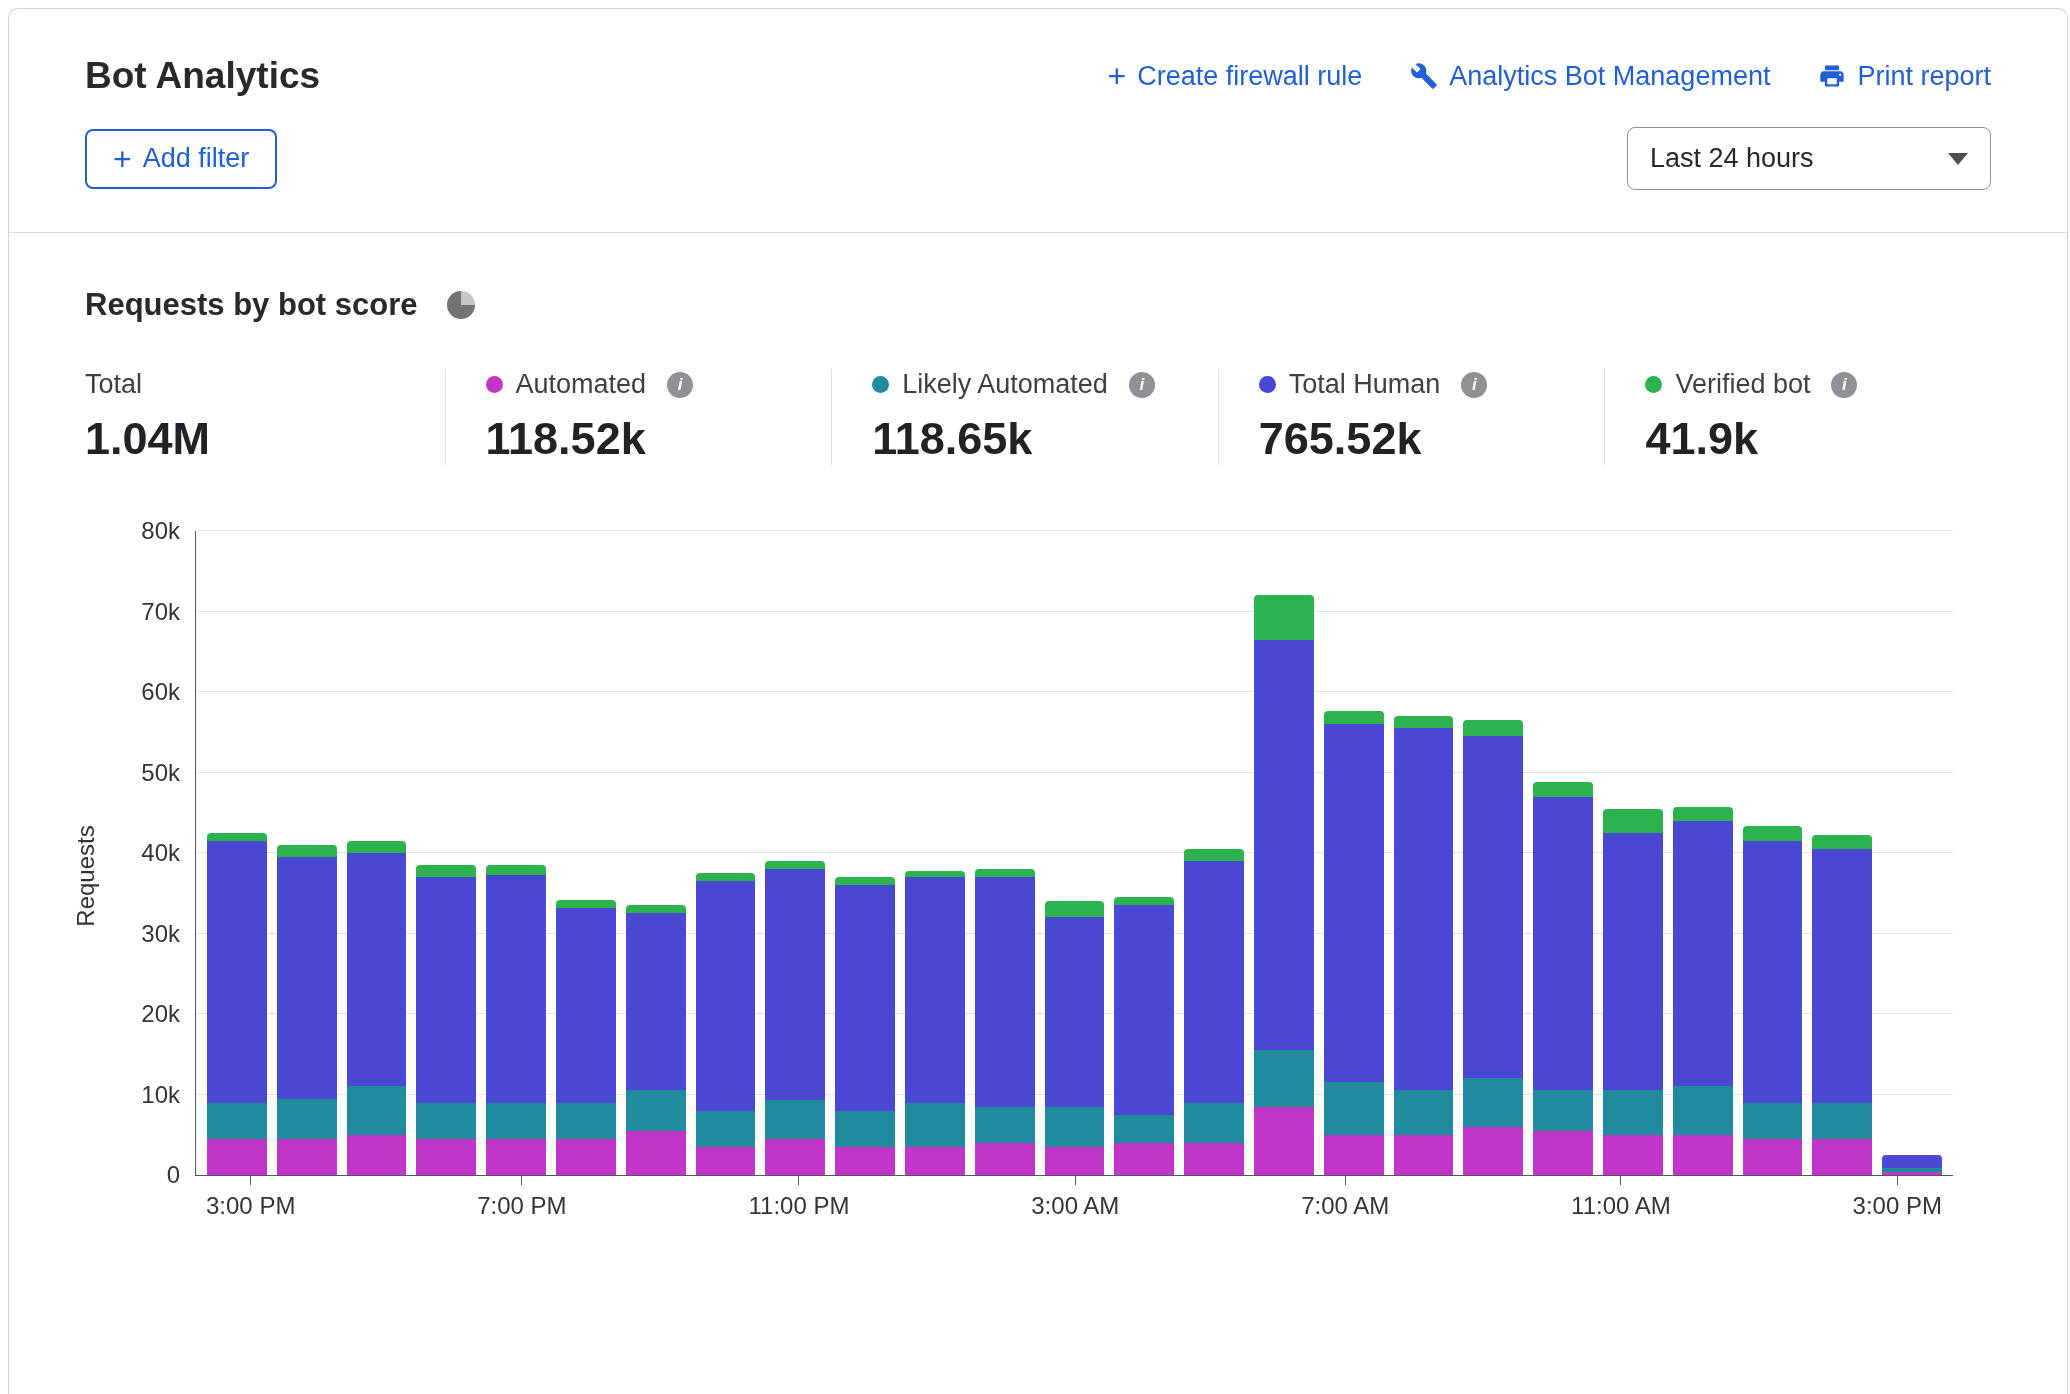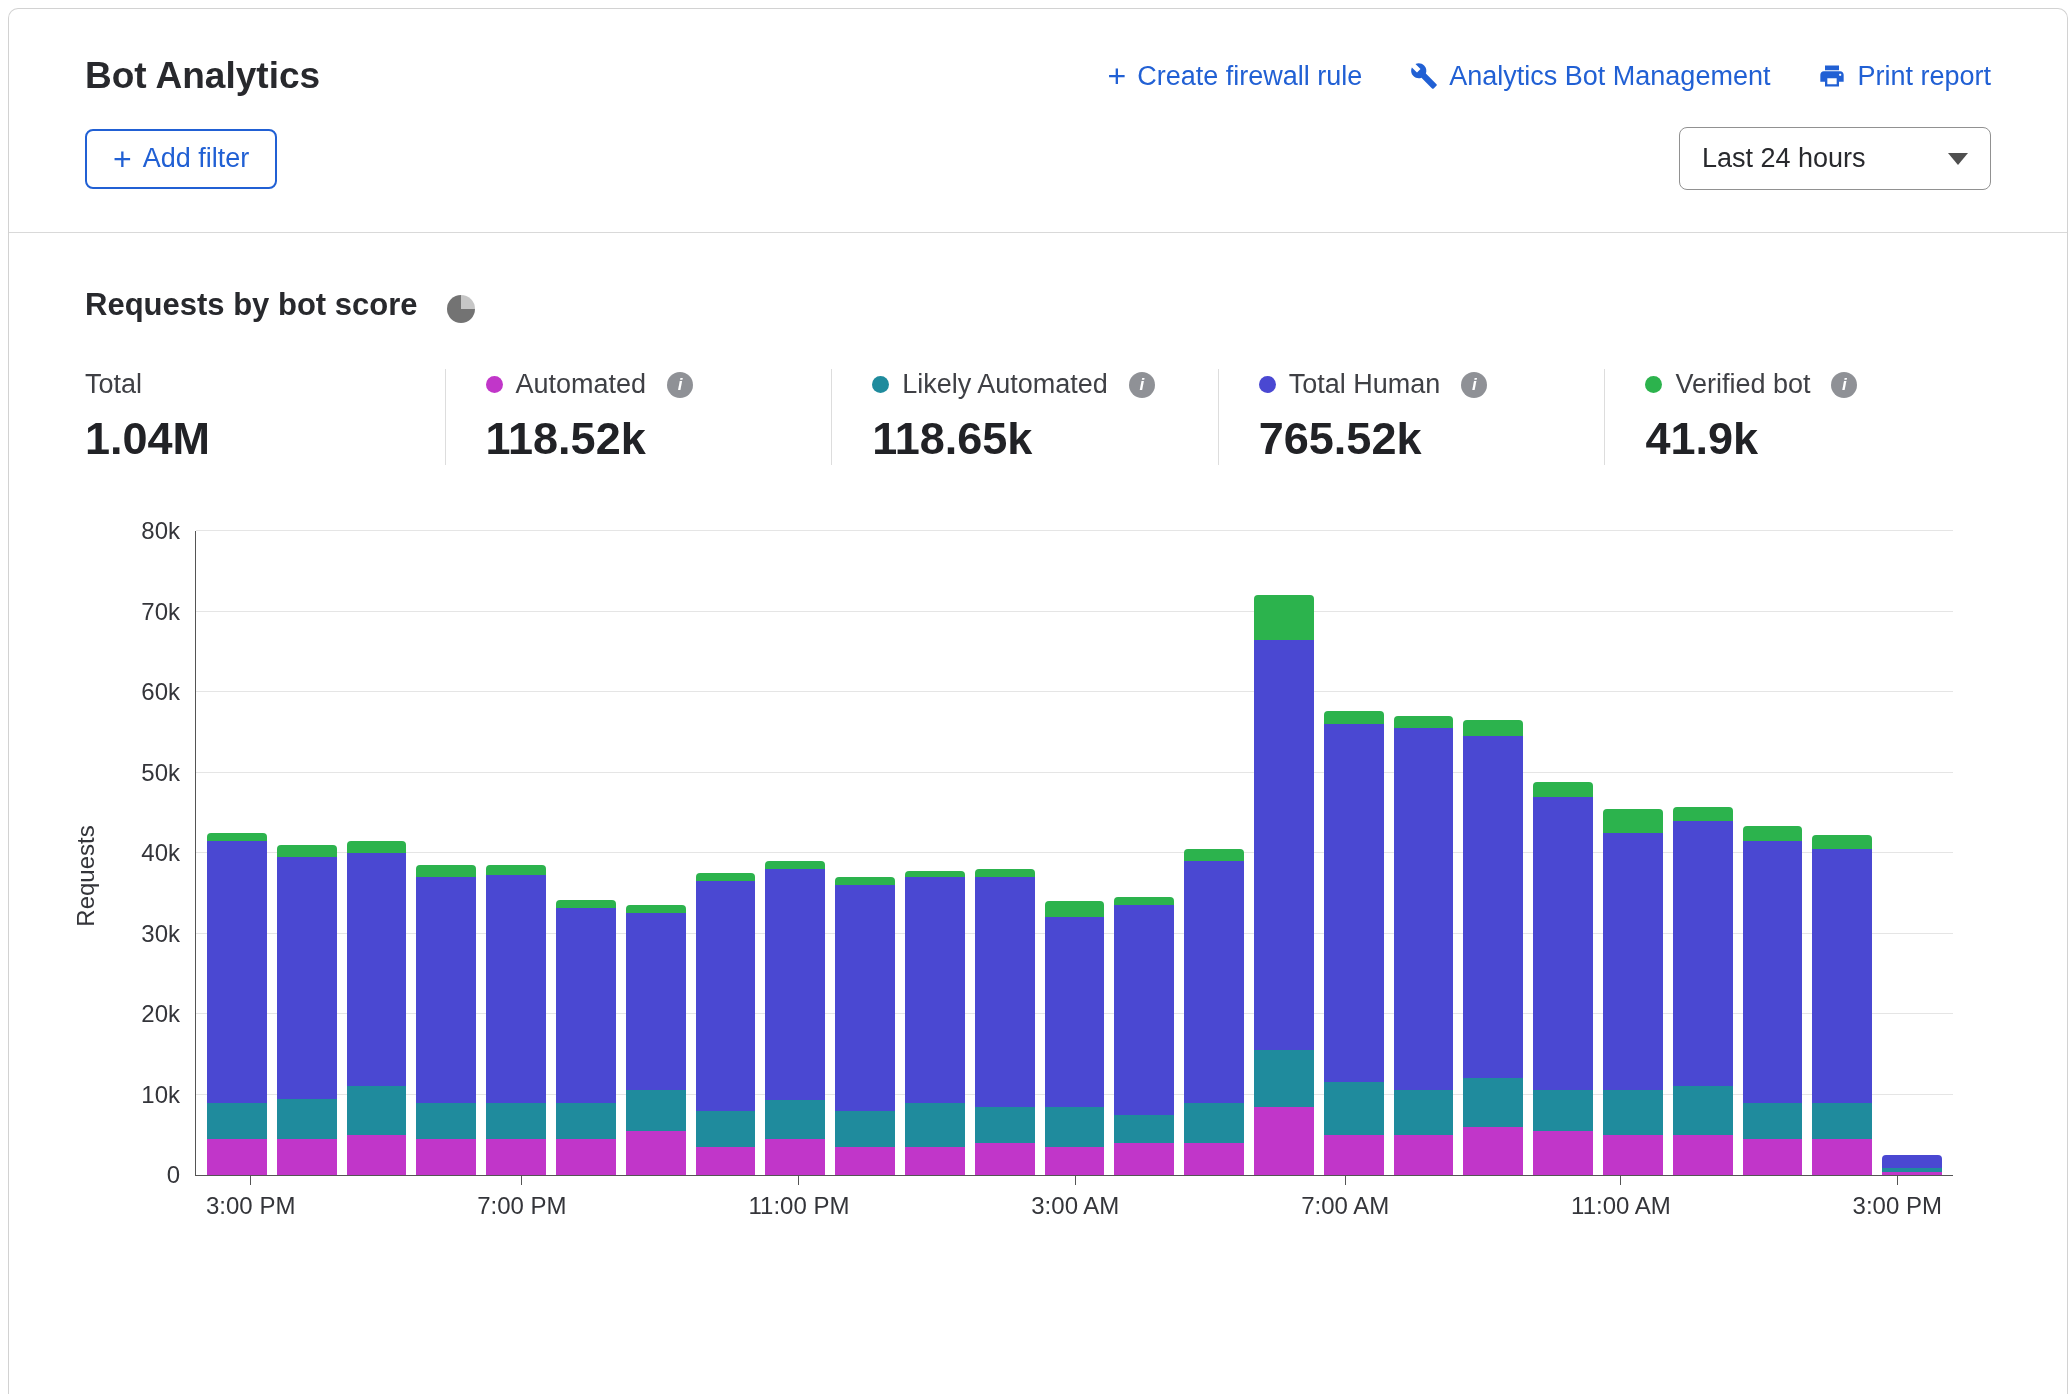--- a/index.html
+++ b/index.html
@@ -21,29 +21,29 @@
   .action { display: flex; gap: 11px; align-items: center; font-size: 27px; color: #2160d4; cursor: pointer; text-decoration: none; }
   .action svg { width: 28px; height: 28px; fill: #2160d4; flex: none; }
   .plus-glyph { font-size: 32px; line-height: 1; color: #2160d4; font-weight: 400; }
   .header-bottom { display: flex; justify-content: space-between; align-items: center; margin-top: 30px; padding-bottom: 42px; }
   .add-filter {
     display: flex; align-items: center; gap: 11px; font-size: 27px; color: #2160d4;
     background: #fff; border: 2px solid #2160d4; border-radius: 8px; padding: 12px 26px;
     cursor: pointer; font-family: inherit;
   }
   .dropdown {
-    width: 312px; border: 1px solid #919191; border-radius: 8px; padding: 15px 22px;
+    width: 364px; border: 1px solid #919191; border-radius: 8px; padding: 15px 22px;
     font-size: 27px; color: #28292d; display: flex; justify-content: space-between;
     align-items: center; background: #fff; cursor: pointer;
   }
   .chevron { width: 0; height: 0; border-left: 10px solid transparent; border-right: 10px solid transparent; border-top: 12px solid #4f4f4f; }
   .divider { height: 1px; background: #d9d9d9; }
   
   .content { padding: 54px 76px 0 76px; }
-  .section-title-row { display: flex; align-items: flex-end; gap: 30px; }
+  .section-title-row { display: flex; align-items: center; gap: 30px; }
   .section-title { font-size: 31px; font-weight: 700; margin: 0; color: #28292d; }
   .pie-icon { width: 28px; height: 28px; border-radius: 50%; background: conic-gradient(#c6c6c6 0 90deg, #737373 90deg 360deg); }
   
   .stats { display: flex; margin-top: 46px; }
   .stat { padding-right: 36px; }
   .stat-total { width: 362px; }
   .stat-item { width: 389px; border-left: 1px solid #dddddd; padding-left: 40px; }
   .stat-label-row { display: flex; align-items: center; gap: 13px; font-size: 27px; color: #3f4045; }
   .legend-dot { width: 17px; height: 17px; border-radius: 50%; flex: none; }
   .info-icon {

